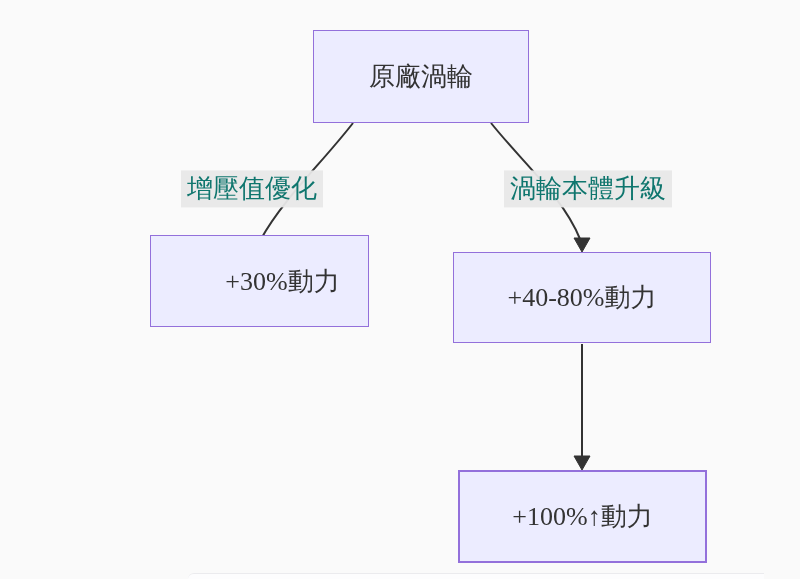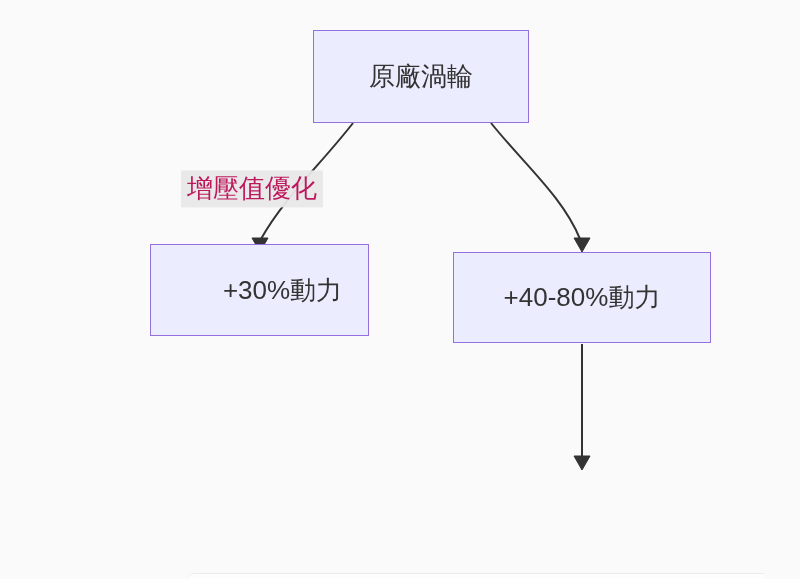--- a/index.html
+++ b/index.html
@@ -7,20 +7,21 @@
     padding: 0;
     background: #fafafa;
     font-family: "Liberation Sans", "DejaVu Sans", sans-serif;
   }
   .canvas {
     position: relative;
     width: 764px;
     height: 579px;
     background: #fafafa;
     overflow: hidden;
+    font-family: Liberation Serif, serif;
   }
   .edges {
     position: absolute;
     left: 0;
     top: 0;
     width: 800px;
     height: 579px;
   }
   .edges path {
     stroke: #333333;
@@ -46,36 +47,36 @@
   .node.thick {
     border-width: 2px;
   }
   .edge-label {
     position: absolute;
     transform: translate(-50%, -50%);
     background: rgba(232, 232, 232, 0.95);
     padding: 3px 6px;
     font-size: 26px;
     line-height: 1.2;
-    color: #be185d;
+    color: #0f766e;
     white-space: nowrap;
   }
   .bottom-hint {
     position: absolute;
     left: 188px;
     right: 0;
     bottom: 0;
     height: 5px;
     background: #fdfdfe;
     border-top: 1px solid #ebebee;
     border-top-left-radius: 10px;
   }
   
   .node-a { left: 313px; top: 30px;  width: 216px; height: 93px; }
-  .node-b { left: 150px; top: 244px; width: 219px; height: 92px; padding-left: 46px; }
+  .node-b { left: 150px; top: 235px; width: 219px; height: 92px; padding-left: 46px; }
   .node-c { left: 453px; top: 252px; width: 258px; height: 91px; }
   .node-d { left: 458px; top: 470px; width: 249px; height: 93px; }
   
   .label-ab { left: 252px; top: 189px; }
   .label-ac { left: 588px; top: 189px; }
   .label-cd { left: 586px; top: 408px; }
 </style>
 </head>
 <body>
 
@@ -97,20 +98,24 @@
   </div>
 
   <div class="node node-b">
     <span>+30%動力</span>
   </div>
 
   <div class="node node-c">
     <span>+40-80%動力</span>
   </div>
 
+  <div class="node node-d thick">
+    <span>+100%↑動力</span>
+  </div>
 
   <div class="edge-label label-ab">增壓值優化</div>
 
+  <div class="edge-label label-ac">渦輪本體升級</div>
 
 
   <div class="bottom-hint"></div>
 
 </div>
 
 </body></html>

